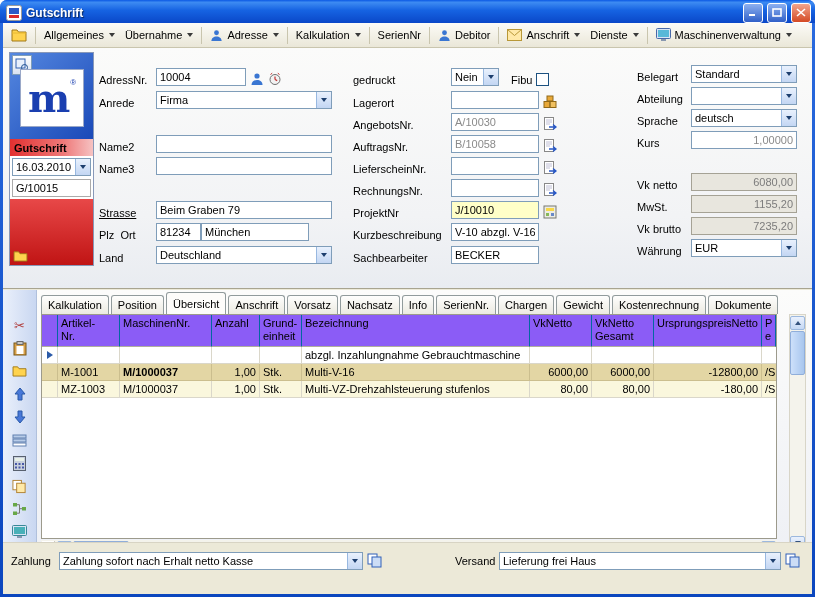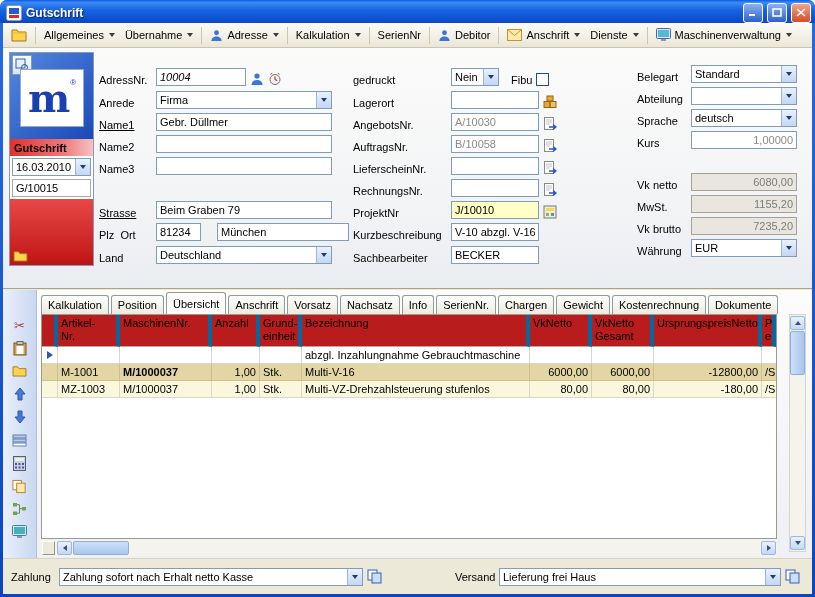--- a/index.html
+++ b/index.html
@@ -45,39 +45,39 @@
 .lower{position:absolute;top:267px;left:0;right:0;height:268px;background:linear-gradient(180deg,#FCFCFB,#EEF0F5)}
 .side-strip{position:absolute;left:0;top:0;width:34px;height:100%;background:linear-gradient(90deg,#EAF0FB,#C9D7F1);border-right:1px solid #B0C0DC;display:flex;flex-direction:column;align-items:center;padding-top:26px;gap:5px}
 .sicon{width:18px;height:18px;display:flex;align-items:center;justify-content:center}
 .tabs{position:absolute;left:38px;top:2px;height:22px;display:flex;align-items:flex-end}
 .tab{height:19px;padding:2px 6px;background:linear-gradient(180deg,#FEFEFD,#ECEAE1);border:1px solid #919B9C;border-bottom:none;border-radius:3px 3px 0 0;margin-right:2px;display:flex;align-items:center;white-space:nowrap}
 .tab.active{height:22px;background:#FDFCFA;position:relative;z-index:2}
 .table-wrap{position:absolute;left:38px;top:24px;width:736px;height:225px;border:1px solid #9C9A8C;background:#fff;overflow:hidden}
 .trow{display:flex;height:17px}
 .trow.hdr{height:32px}
 .tc{border-right:1px solid #DAD7CA;border-bottom:1px solid #DAD7CA;padding:1px 3px;overflow:hidden;white-space:nowrap;display:flex;align-items:center}
-.hdr .tc{background:#b91c1c;border-right:4px solid #0369a1;border-bottom:1px solid #B0AE9E;white-space:pre-line;line-height:1.15;align-items:flex-start;padding-top:2px}
+.hdr .tc{background:#8b5cf6;border-right:1px solid #0369a1;border-bottom:1px solid #B0AE9E;white-space:pre-line;line-height:1.15;align-items:flex-start;padding-top:2px}
 .c0{width:16px;justify-content:center}.c1{width:62px}.c2{width:92px}.c3{width:48px;justify-content:flex-end}.c4{width:42px}.c5{width:228px}.c6{width:62px;justify-content:flex-end}.c7{width:62px;justify-content:flex-end}.c8{width:108px;justify-content:flex-end}.c9{width:14px;border-right:none}
 .hdr .c3,.hdr .c6,.hdr .c7,.hdr .c8{justify-content:flex-start}
 .row-sel{background:#E3D6A4}
 .row-sel .tc{border-color:#CBBE8E}
 .row-alt{background:#FAF7DD}
 .b{font-weight:bold}
 .rmark{width:0;height:0;border-top:4px solid transparent;border-bottom:4px solid transparent;border-left:6px solid #2B5BA8}
 .vscroll{position:absolute;left:786px;top:24px;width:17px;height:238px;background:#F4F3EC;border:1px solid #D8D5C8;display:flex;flex-direction:column;align-items:center;padding:1px 0}
 .hscroll{position:absolute;left:38px;top:250px;width:736px;height:16px;background:#F4F3EC;display:flex;align-items:center;padding:1px}
 .sbtn{width:15px;height:14px;background:linear-gradient(180deg,#EAF1FD,#C5D8F4);border:1px solid #9CB8DE;border-radius:2px;display:flex;align-items:center;justify-content:center;flex:none}
 .sthumb-v{width:15px;height:44px;background:linear-gradient(90deg,#CDE0FA,#A8C6EE);border:1px solid #90AEDA;border-radius:2px;margin-top:1px}
 .sthumb-h{width:56px;height:14px;background:linear-gradient(180deg,#CDE0FA,#A8C6EE);border:1px solid #90AEDA;border-radius:2px;margin-left:1px}
 .hsplit{width:13px;height:14px;background:#ECE9D8;border:1px solid #FFF;border-right-color:#9A9784;border-bottom-color:#9A9784;margin-right:2px}
 .tri-up{width:0;height:0;border-left:3px solid transparent;border-right:3px solid transparent;border-bottom:4px solid #33527E}
 .tri-down{width:0;height:0;border-left:3px solid transparent;border-right:3px solid transparent;border-top:4px solid #33527E}
 .tri-left{width:0;height:0;border-top:3px solid transparent;border-bottom:3px solid transparent;border-right:4px solid #33527E}
 .tri-right{width:0;height:0;border-top:3px solid transparent;border-bottom:3px solid transparent;border-left:4px solid #33527E}
-.bottom-bar{position:absolute;left:0;right:0;bottom:0;height:36px;background:#ECE9D8;border-top:1px solid #D8D4C4}
+.bottom-bar{position:absolute;left:0;right:0;bottom:16px;height:36px;background:#ECE9D8;border-top:1px solid #D8D4C4}
 .bb-row{position:absolute;top:8px;height:19px;display:flex;align-items:center}
 .spacer{flex:1}
 </style>
 </head>
 <body>
 
 <div class="window">
   <div class="titlebar">
     <svg class="app-icon" width="16" height="16" viewBox="0 0 16 16">
         <rect x="0.5" y="0.5" width="15" height="15" rx="2" fill="#fff" stroke="#9A9A9A"></rect>
@@ -199,21 +199,21 @@
         <div class="dp-num">G/10015</div>
         <div class="dp-red">
           <svg class="ficon" width="15" height="12" viewBox="0 0 16 13">
               <path d="M1 2h5l1.5 2H15v8H1z" fill="#FFD34E" stroke="#A07818"></path>
             </svg>
         </div>
       </div>
 
       <div class="frow" style="left:96px;top:19px">
         <span class="flabel" style="width:57px">AdressNr.</span>
-        <input class="txt" style="width: 90px; font-style: italic;" value="10004">
+        <input class="txt" style="width: 90px;" value="10004">
         <span class="micon">
             <svg width="14" height="14" viewBox="0 0 14 14">
               <circle cx="7" cy="4" r="2.6" fill="#3A76D2"></circle>
               <path d="M1.5 13c0-3.2 2.5-5 5.5-5s5.5 1.8 5.5 5z" fill="#3A76D2"></path>
             </svg>
           </span>
         <span class="micon">
             <svg width="14" height="14" viewBox="0 0 14 14">
               <circle cx="7" cy="7.5" r="5" fill="#F2F2F2" stroke="#707070"></circle>
               <path d="M7 7.5 L7 4.5 M7 7.5 L9.2 8.6" stroke="#C03030" stroke-width="1.2" fill="none"></path>
@@ -223,40 +223,36 @@
       </div>
       <div class="frow" style="left:96px;top:42px">
         <span class="flabel" style="width:57px">Anrede</span>
         <div class="combo" style="width:176px">
           <span class="val">Firma</span>
           <span class="cbtn">
               <span class="carr"></span>
             </span>
         </div>
       </div>
-      <div class="frow" style="left:96px;top:64px">
-        <span class="flabel u" style="width:57px">Name1</span>
-        <input class="txt" style="width: 176px;" value="Gebr. Düllmer">
-      </div>
       <div class="frow" style="left:96px;top:86px">
         <span class="flabel" style="width:57px">Name2</span>
         <input class="txt" style="width: 176px;" value="">
       </div>
       <div class="frow" style="left:96px;top:108px">
         <span class="flabel" style="width:57px">Name3</span>
         <input class="txt" style="width: 176px;" value="">
       </div>
       <div class="frow" style="left:96px;top:152px">
         <span class="flabel u" style="width:57px">Strasse</span>
         <input class="txt" style="width: 176px;" value="Beim Graben 79">
       </div>
       <div class="frow" style="left:96px;top:174px">
         <span class="flabel" style="width:57px;white-space:pre">Plz  Ort</span>
         <input class="txt" style="width: 45px;" value="81234">
-        <input class="txt" style="width: 132px; margin-left: 16px;" value="München">
+        <input class="txt" style="width: 108px; margin-left: 0;" value="München">
       </div>
       <div class="frow" style="left:96px;top:197px">
         <span class="flabel" style="width:57px">Land</span>
         <div class="combo" style="width:176px">
           <span class="val">Deutschland</span>
           <span class="cbtn">
               <span class="carr"></span>
             </span>
         </div>
       </div>

